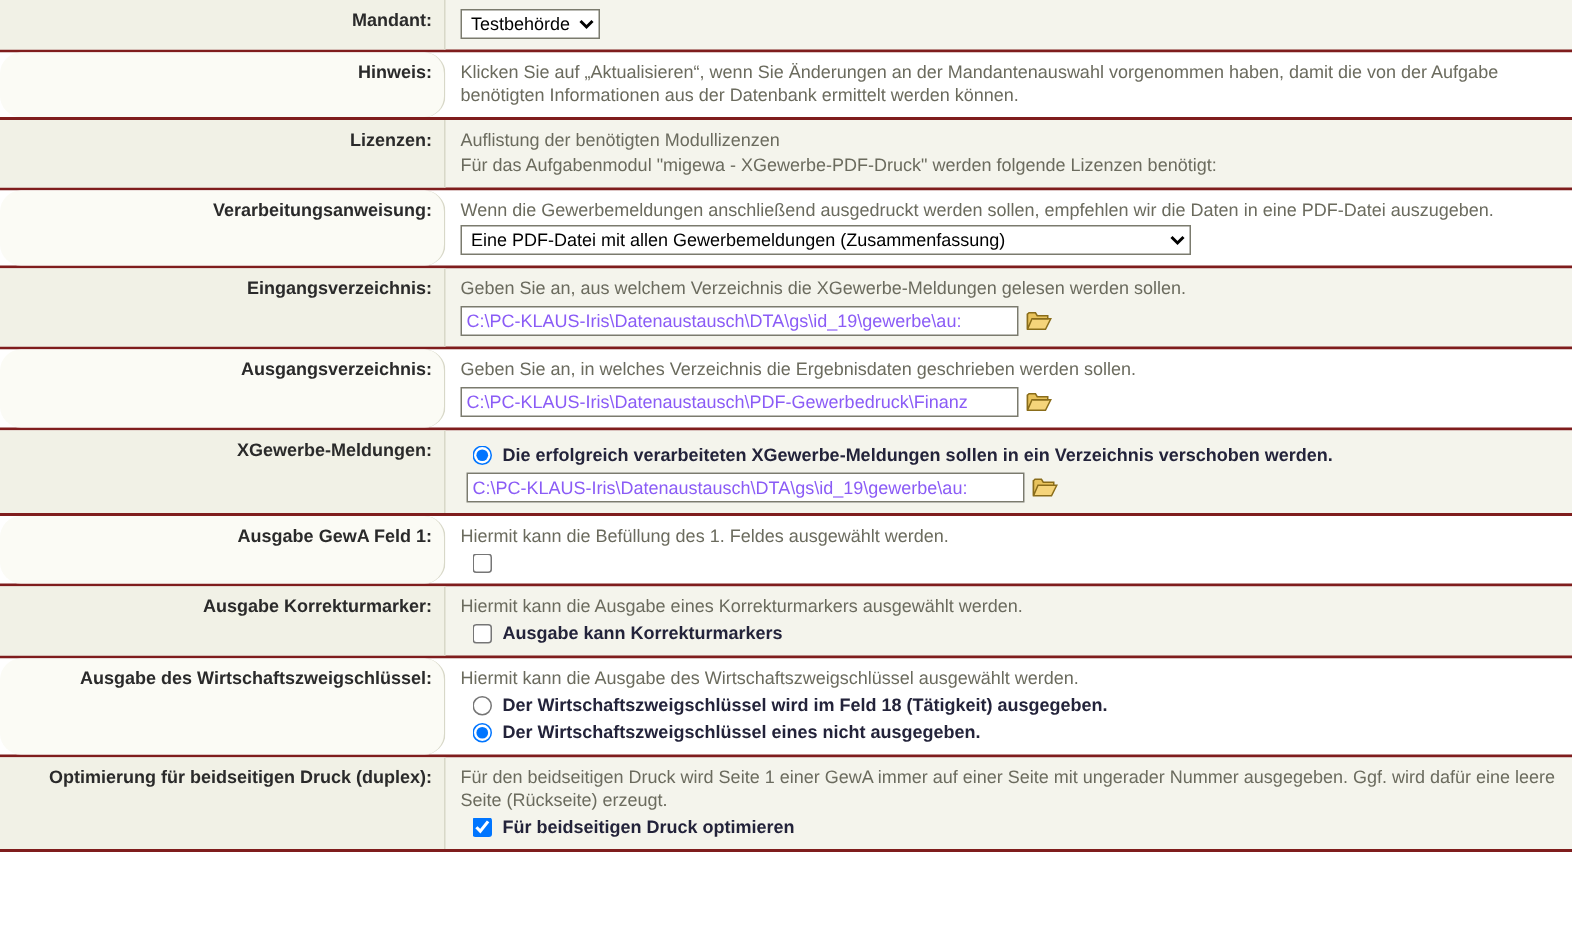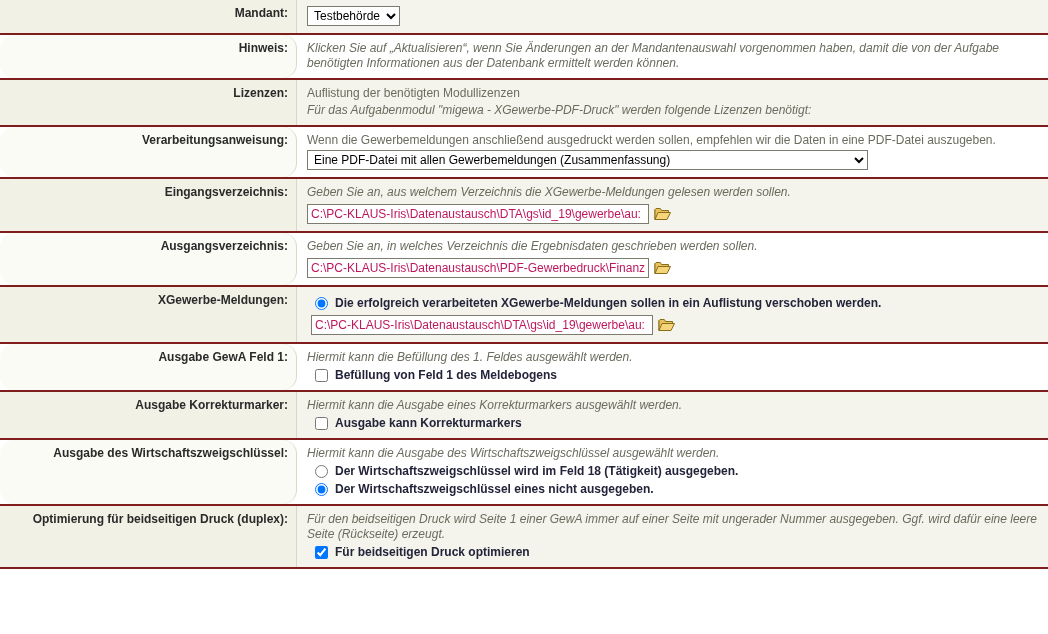--- a/index.html
+++ b/index.html
@@ -45,44 +45,44 @@
     flex: 1;
     box-sizing: border-box;
     padding: 6px 8px 7px 10px;
   }
   .hint {
     color: #6b6b5e;
     font-size: 12px;
     line-height: 15px;
     margin: 0 0 2px 0;
   }
-  .hint.tight { margin-bottom: 0; font-style: italic; }
+  .hint.tight { margin-bottom: 0; }
   select.styled {
     font-family: "Liberation Sans", sans-serif;
     font-size: 12px;
     padding: 1px 2px;
     border: 1px solid #7b7b6e;
     background: #ffffff;
     color: #000;
   }
-  select.wide { width: 561px; }
+  select.wide { width: 487px; }
   .text-with-browse {
     display: flex;
     align-items: center;
     gap: 5px;
     margin-top: 4px;
   }
   input.path {
-    width: 342px;
+    width: 372px;
     font-family: "Liberation Sans", sans-serif;
     font-size: 12px;
     padding: 2px 3px;
     border: 1px solid #7b7b6e;
     background: #ffffff;
-    color: #be185d;
+    color: #8b5cf6;
     box-sizing: border-box;
   }
   .folder-btn {
     width: 18px;
     height: 16px;
     display: inline-block;
     position: relative;
     cursor: pointer;
   }
   .opt-row {
@@ -171,41 +171,40 @@
         </span>
       </div>
     </div>
   </div>
 
   <div class="row alt">
     <div class="label-cell">XGewerbe-Meldungen:</div>
     <div class="value-cell">
       <div class="opt-row">
         <input type="radio" name="xgewerbe" checked="" style="">
-        <span class="opt-label">Die erfolgreich verarbeiteten XGewerbe-Meldungen sollen in ein Auflistung verschoben werden.</span>
+        <span class="opt-label">Die erfolgreich verarbeiteten XGewerbe-Meldungen sollen in ein Verzeichnis verschoben werden.</span>
       </div>
       <div class="text-with-browse indent-path">
         <input class="path" type="text" value="C:\PC-KLAUS-Iris\Datenaustausch\DTA\gs\id_19\gewerbe\au:" style="">
         <span class="folder-btn">
           <svg width="18" height="16" viewBox="0 0 18 16">
             <path d="M1 3.5 L1 13.5 L13 13.5 L16.5 6.5 L5 6.5 L3.5 3.5 Z" fill="#f5d47a" stroke="#8a6d1a" stroke-width="1"></path>
             <path d="M1 3.5 L1 13.5 L4 6.5 L14.5 6.5 L14.5 4.5 L7.5 4.5 L6.3 2.5 L2 2.5 Z" fill="#e8c35c" stroke="#8a6d1a" stroke-width="1"></path>
           </svg>
         </span>
       </div>
     </div>
   </div>
 
   <div class="row white">
     <div class="label-cell">Ausgabe GewA Feld 1:</div>
     <div class="value-cell">
       <p class="hint tight">Hiermit kann die Befüllung des 1. Feldes ausgewählt werden.</p>
       <div class="opt-row">
         <input type="checkbox" style="">
-        <span class="opt-label">Befüllung von Feld 1 des Meldebogens</span>
       </div>
     </div>
   </div>
 
   <div class="row alt">
     <div class="label-cell">Ausgabe Korrekturmarker:</div>
     <div class="value-cell">
       <p class="hint tight">Hiermit kann die Ausgabe eines Korrekturmarkers ausgewählt werden.</p>
       <div class="opt-row">
         <input type="checkbox" style="">

